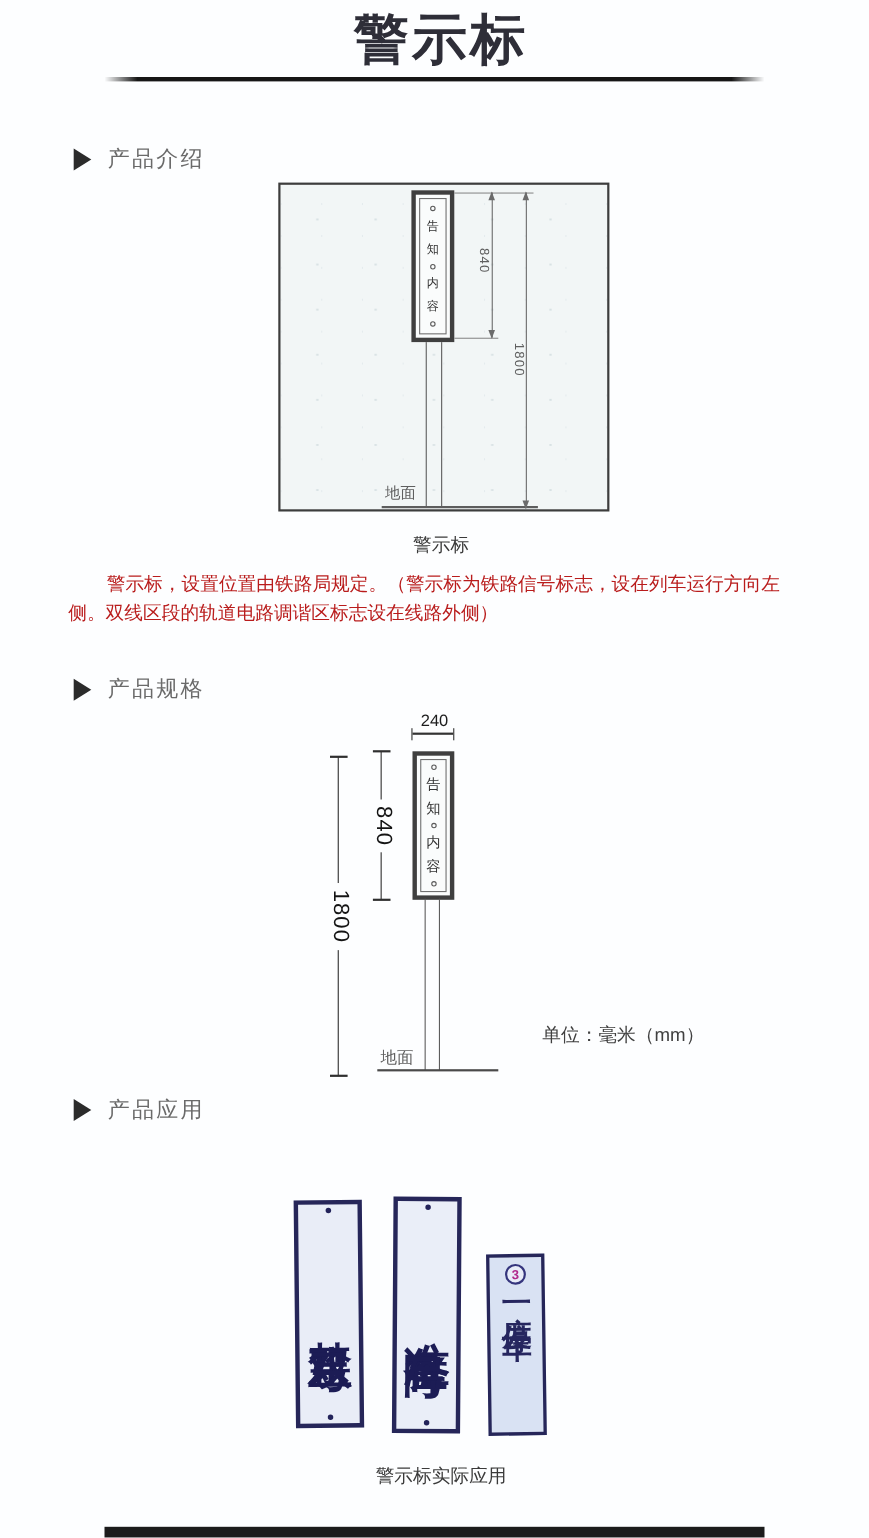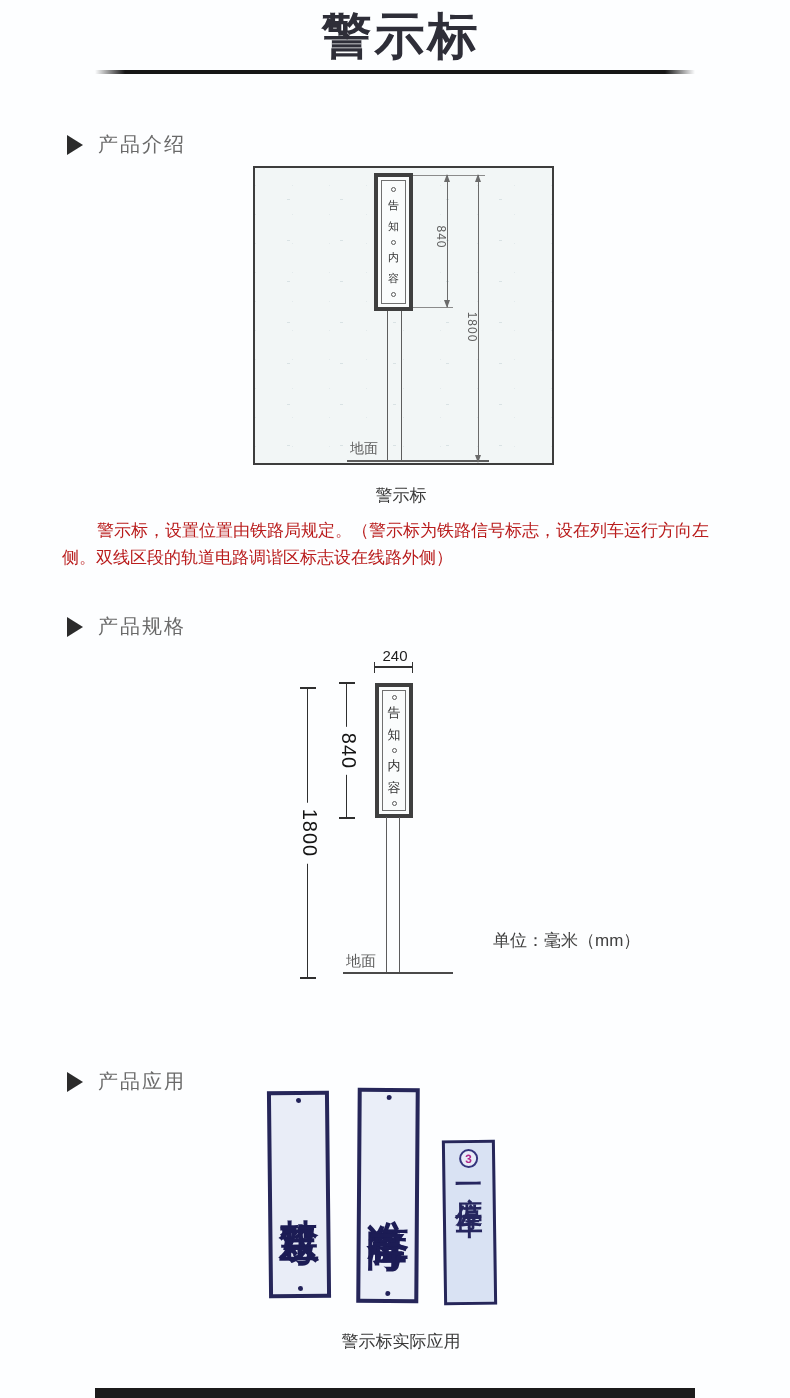--- a/index.html
+++ b/index.html
@@ -20,21 +20,21 @@
     position:absolute; top:70px; left:95px; width:600px; height:4px;
     background:linear-gradient(90deg, rgba(20,20,20,0) 0%, #161616 5%, #161616 95%, rgba(20,20,20,0) 100%);
   }
   .subtitle {
     position:absolute; top:84px; left:0; width:100%; text-align:center;
     font-size:17px; font-weight:bold; color:#101010; letter-spacing:1px;
   }
 
   
   .section-header { position:absolute; left:67px; display:flex; align-items:center; gap:15px; }
-  #sec-intro { top:131px;font-family:Liberation Serif, serif; } #sec-spec { top:613px; } #sec-app { top:1068px; }
+  #sec-intro { top:131px;font-family:Liberation Serif, serif; } #sec-spec { top:613px; } #sec-app { top:995px; }
   .tri { width:0; height:0; border-left:16px solid #2b2b2b;
          border-top:10px solid transparent; border-bottom:10px solid transparent; }
   .section-label { font-size:20px; color:#6a6a6a; letter-spacing:2px; }
 
   
   .board {
     position:absolute; box-sizing:border-box; border:4px solid #3f3f3f;
     background:#fafcfc; padding:3px; display:flex;
   }
   .board-inner {

